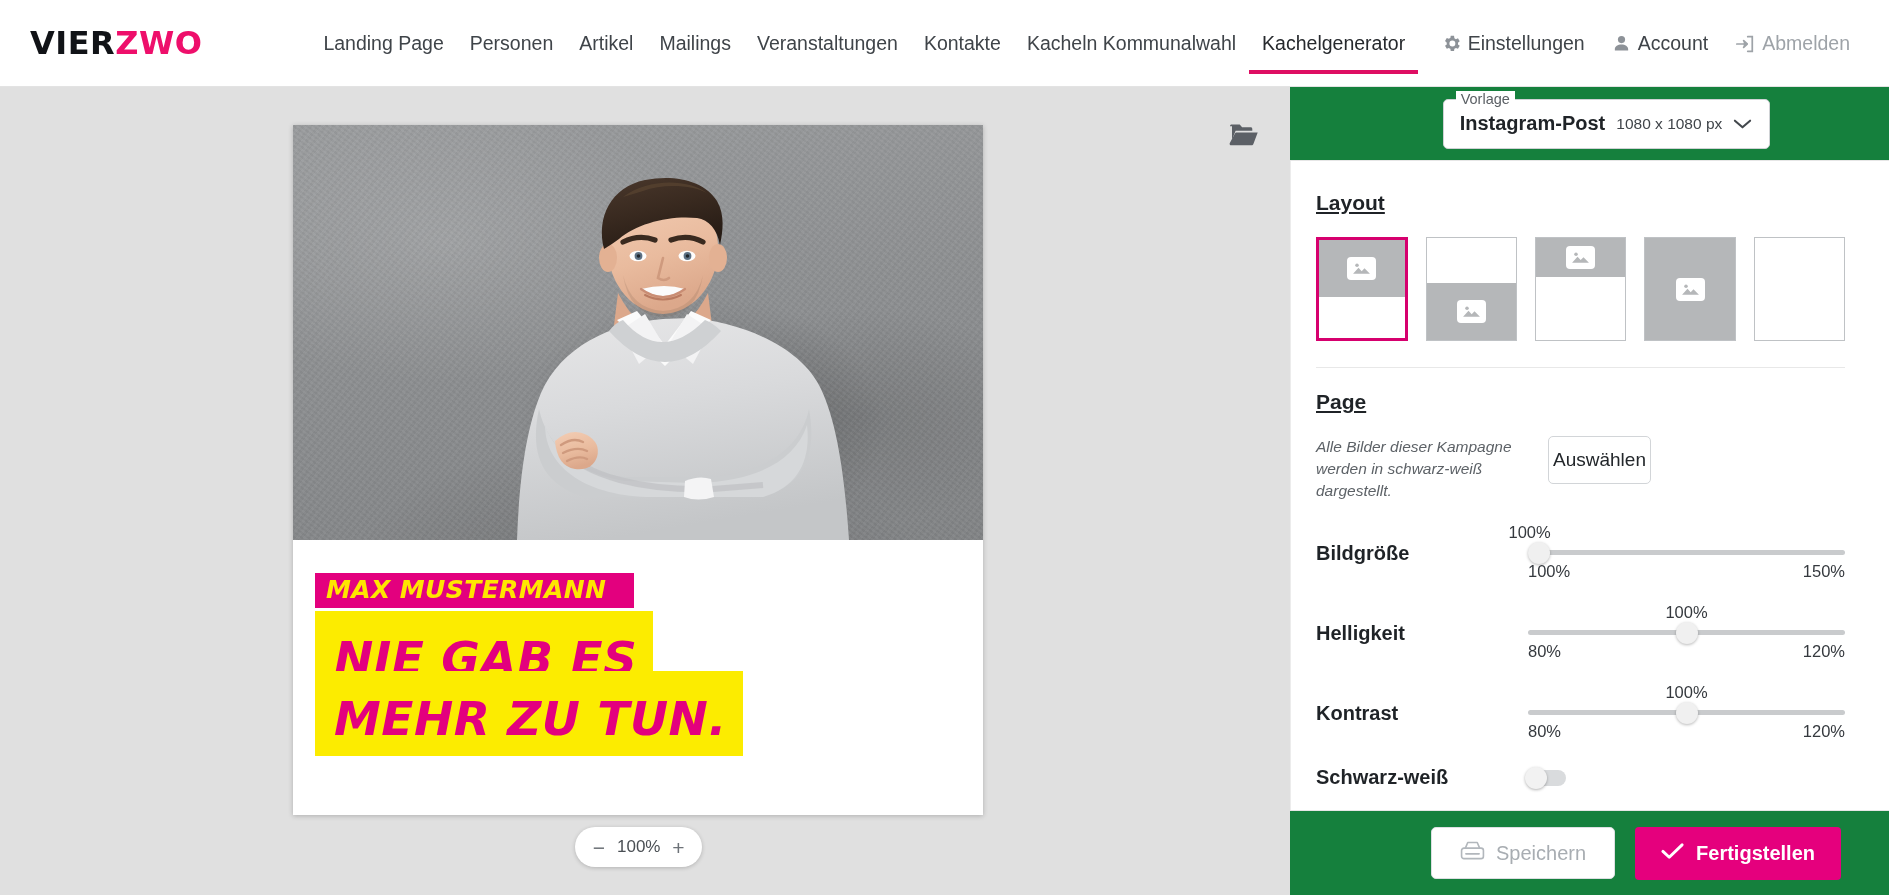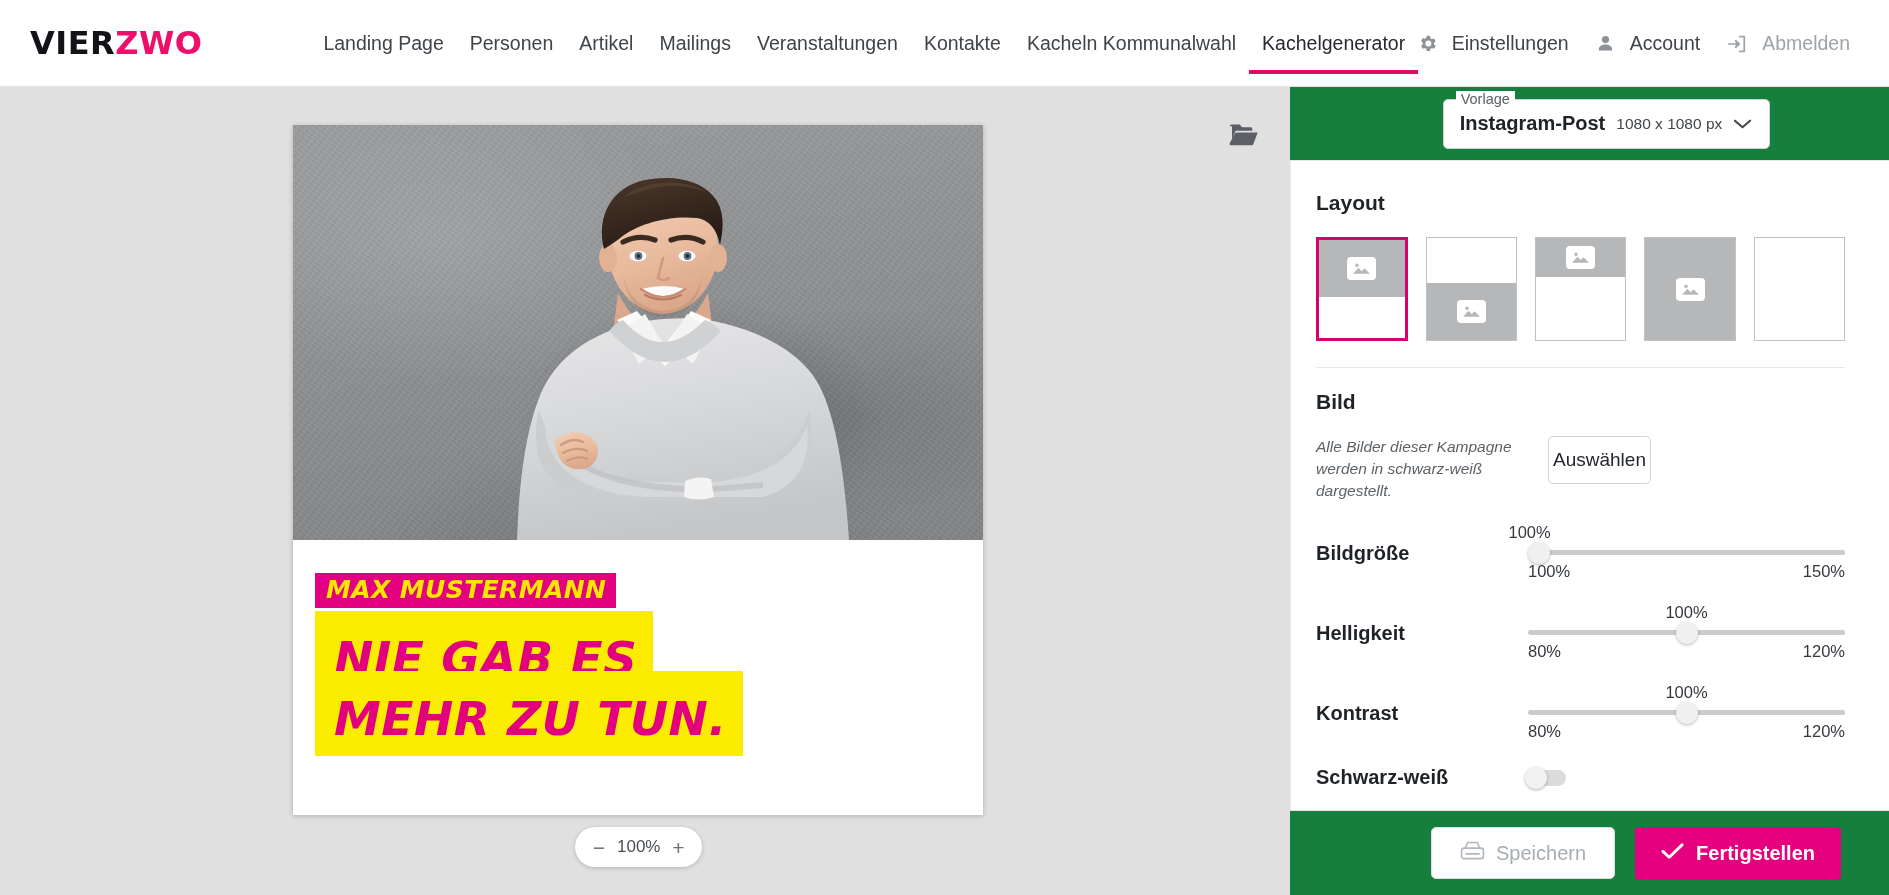--- a/index.html
+++ b/index.html
@@ -47,21 +47,21 @@
     content: ""; position: absolute;
     left: 0; right: 0; bottom: 13px; height: 4px;
     background: #DE0E63;
   }
 
   .headerright {
     position: absolute; right: 26px; top: 0; height: 87px;
     display: flex; align-items: center; gap: 0px;
   }
   .hritem {
-    display: flex; align-items: center; gap: 14px;
+    display: flex; align-items: center; gap: 6px;
     padding: 0 13px; font-size: 19.5px; color: #3f4449;
     cursor: pointer; white-space: nowrap;
   }
   .hritem.muted { color: #9ea3a8; }
   .hricon { display: flex; align-items: center; color: #8d9298; }
 
   
   .stage {
     position: absolute; left: 0; top: 87px;
     width: 1290px; height: 808px;
@@ -105,21 +105,21 @@
   .figure { position: absolute; left: 0; top: 0; width: 690px; height: 415px; }
 
   .boardtext { position: absolute; left: 0; top: 415px; width: 690px; height: 275px; background:#fff; }
   .tagname {
     position: absolute; left: 22px; top: 33px;
     background: #E3007E;
     color: #FFE600;
     font-family: "DejaVu Sans", sans-serif;
     font-size: 25px; font-weight: 800; font-style: italic;
     letter-spacing: 0.4px;
-    padding: 4px 10px 6px 11px;
+    padding: 4px 28px 6px 11px;
     white-space: nowrap;
     line-height: 1;
   }
   .hl {
     position: absolute;
     background: #FCEC00;
     color: #E3007E;
     font-family: "DejaVu Sans", sans-serif;
     font-weight: 800; font-style: italic;
     font-size: 47px;
@@ -175,21 +175,21 @@
   .v-dim { font-size: 15.5px; color:#40454a; white-space:nowrap;}
   .chev { color:#43484d; display:flex; align-items:center;}
 
   .panel-body {
     flex: 1 1 auto;
     background: #ffffff;
     border-left: 1px solid #ececec;
     overflow: hidden;
     padding: 30px 44px 0 25px;
   }
-  .sec-title { font-size: 21px; font-weight: bold; color:#1f2327; }
+  .sec-title { font-size: 21px; font-weight: bold; color:#1f2327;text-decoration:underline; }
 
   .layouts { display:flex; gap: 18px; margin-top: 22px; }
   .lt {
     width: 104px; height: 104px;
     border: 1px solid #bfc2c5;
     cursor: pointer; position: relative; overflow:hidden;
     background:#fff;
   }
   .lt.selected { border: 3px solid #D6006E; }
   .lt .half { position:absolute; left:0; right:0; background:#b5b7b9; display:flex; align-items:center; justify-content:center;}
@@ -480,21 +480,21 @@
                   <path d="M1 13.5 6.8 7.2l3.4 3.6 3-3.1L19 13.5z"></path>
                 </svg>
             </span>
           </div>
         </div>
         <div class="lt"></div>
       </div>
 
       <div class="divider"></div>
 
-      <div class="sec-title" style="margin-top:22px;">Bild</div>
+      <div class="sec-title" style="margin-top:22px;">Page</div>
 
       <div class="bildrow">
         <div class="bildnote">Alle Bilder dieser Kampagne werden in schwarz-weiß dargestellt.</div>
         <button class="btn-outline">Auswählen</button>
       </div>
 
       <div class="sliderrow">
         <div class="sl-label">Bildgröße</div>
         <div class="sl-wrap">
           <div class="cur" style="left:0.5%;">100%</div>

